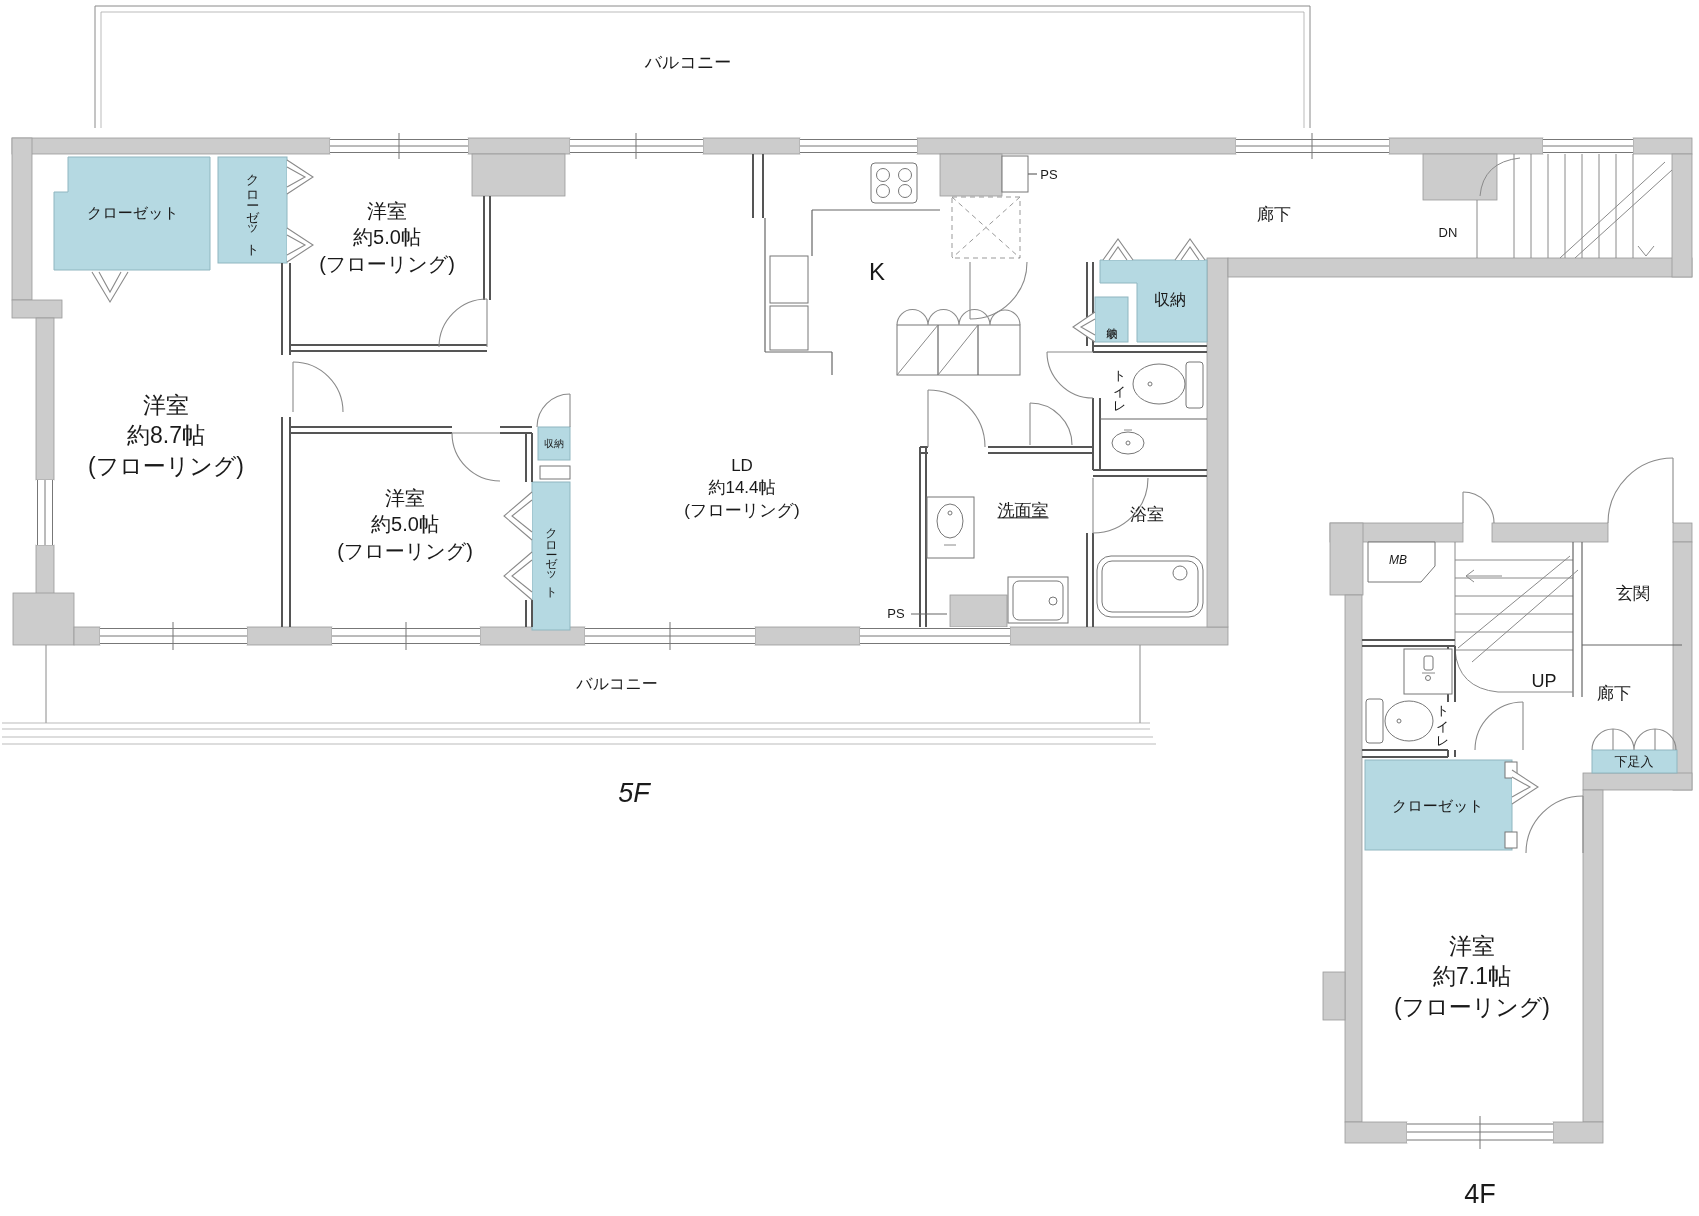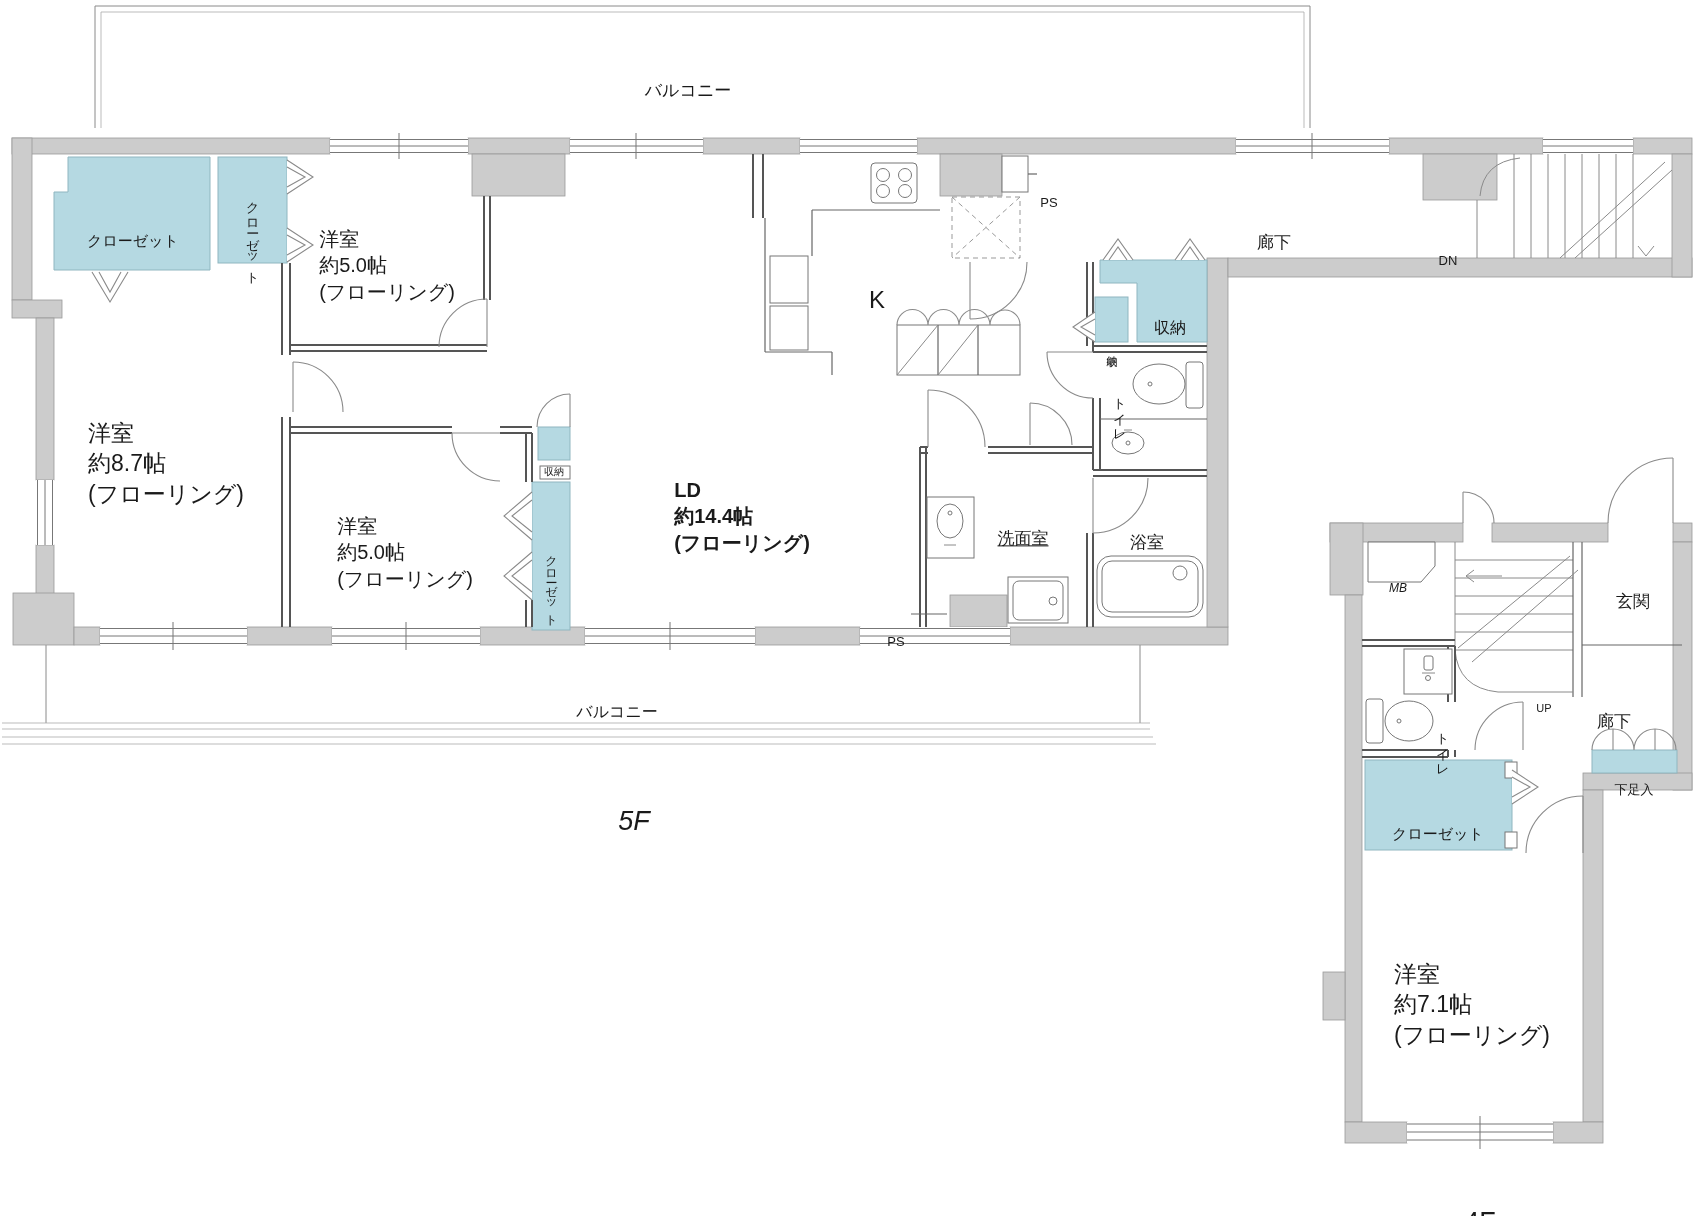--- a/index.html
+++ b/index.html
@@ -14,21 +14,21 @@
   .ln{stroke:#555;stroke-width:2;fill:none;}
   .ln1{stroke:#666;stroke-width:1.2;fill:none;}
   .thin{stroke:#8a8a8a;stroke-width:1;fill:none;}
   .thin2{stroke:#aaaaaa;stroke-width:0.8;fill:none;}
   .door{stroke:#8a8a8a;stroke-width:1.1;fill:none;}
   .doorf{stroke:#8a8a8a;stroke-width:1.1;fill:#ffffff;}
   .fx{stroke:#777;stroke-width:1;fill:#ffffff;}
   .dash{stroke:#999;stroke-width:1;fill:none;stroke-dasharray:5 4;}
   
   .lab{position:absolute;transform:translate(-50%,-50%);white-space:nowrap;line-height:1.25;
-       text-align:left;color:#1a1a1a;margin-top:28px;}
+       text-align:center;color:#1a1a1a;}
   .vtext{writing-mode:vertical-rl;text-orientation:upright;letter-spacing:2px;}
   .rl{line-height:1.32;}
   .rl span{display:block;}
 </style>
 </head>
 <body>
 
 <div class="stage">
 
 <svg width="1699" height="1216" viewBox="0 0 1699 1216">
@@ -479,21 +479,21 @@
   <span>約8.7帖</span>
   <span>(フローリング)</span>
 </div>
 
 <div class="lab rl" style="left:405px;top:525px;font-size:20px;">
   <span>洋室</span>
   <span>約5.0帖</span>
   <span>(フローリング)</span>
 </div>
 
-<div class="lab rl" style="left:742px;top:489px;font-size:20px;font-weight:bold;">
+<div class="lab rl" style="left:742px;top:489px;font-size:17px;">
   <span>LD</span>
   <span>約14.4帖</span>
   <span>(フローリング)</span>
 </div>
 
 <div class="lab" style="left:877px;top:272px;font-size:24px;">K</div>
 <div class="lab" style="left:554px;top:444px;font-size:10px;">収納</div>
 <div class="lab vtext" style="left:551px;top:556px;font-size:12px;letter-spacing:1px;">クローゼット</div>
 
 <div class="lab" style="left:1049px;top:175px;font-size:13px;">PS</div>
@@ -505,22 +505,22 @@
 <div class="lab vtext" style="left:1119px;top:384px;font-size:13px;letter-spacing:1px;">トイレ</div>
 
 <div class="lab" style="left:1023px;top:511px;font-size:17px;text-decoration:underline;">洗面室</div>
 <div class="lab" style="left:1147px;top:515px;font-size:17px;">浴室</div>
 <div class="lab" style="left:896px;top:614px;font-size:13px;">PS</div>
 
 <div class="lab" style="left:617px;top:684px;font-size:16px;">バルコニー</div>
 <div class="lab" style="left:634px;top:794px;font-size:27px;font-style:italic;">5F</div>
 
 <div class="lab" style="left:1398px;top:560px;font-size:12px;font-style:italic;">MB</div>
-<div class="lab" style="left:1633px;top:574px;font-size:17px;">玄関</div>
-<div class="lab" style="left:1544px;top:681px;font-size:11px;">UP</div>
+<div class="lab" style="left:1633px;top:594px;font-size:17px;">玄関</div>
+<div class="lab" style="left:1544px;top:681px;font-size:18px;">UP</div>
 <div class="lab" style="left:1614px;top:694px;font-size:17px;">廊下</div>
 <div class="lab vtext" style="left:1442px;top:719px;font-size:13px;letter-spacing:1px;">トイレ</div>
 <div class="lab" style="left:1634px;top:762px;font-size:13px;">下足入</div>
 <div class="lab" style="left:1438px;top:806px;font-size:15px;">クローゼット</div>
 
 <div class="lab rl" style="left:1472px;top:977px;font-size:23px;">
   <span>洋室</span>
   <span>約7.1帖</span>
   <span>(フローリング)</span>
 </div>

